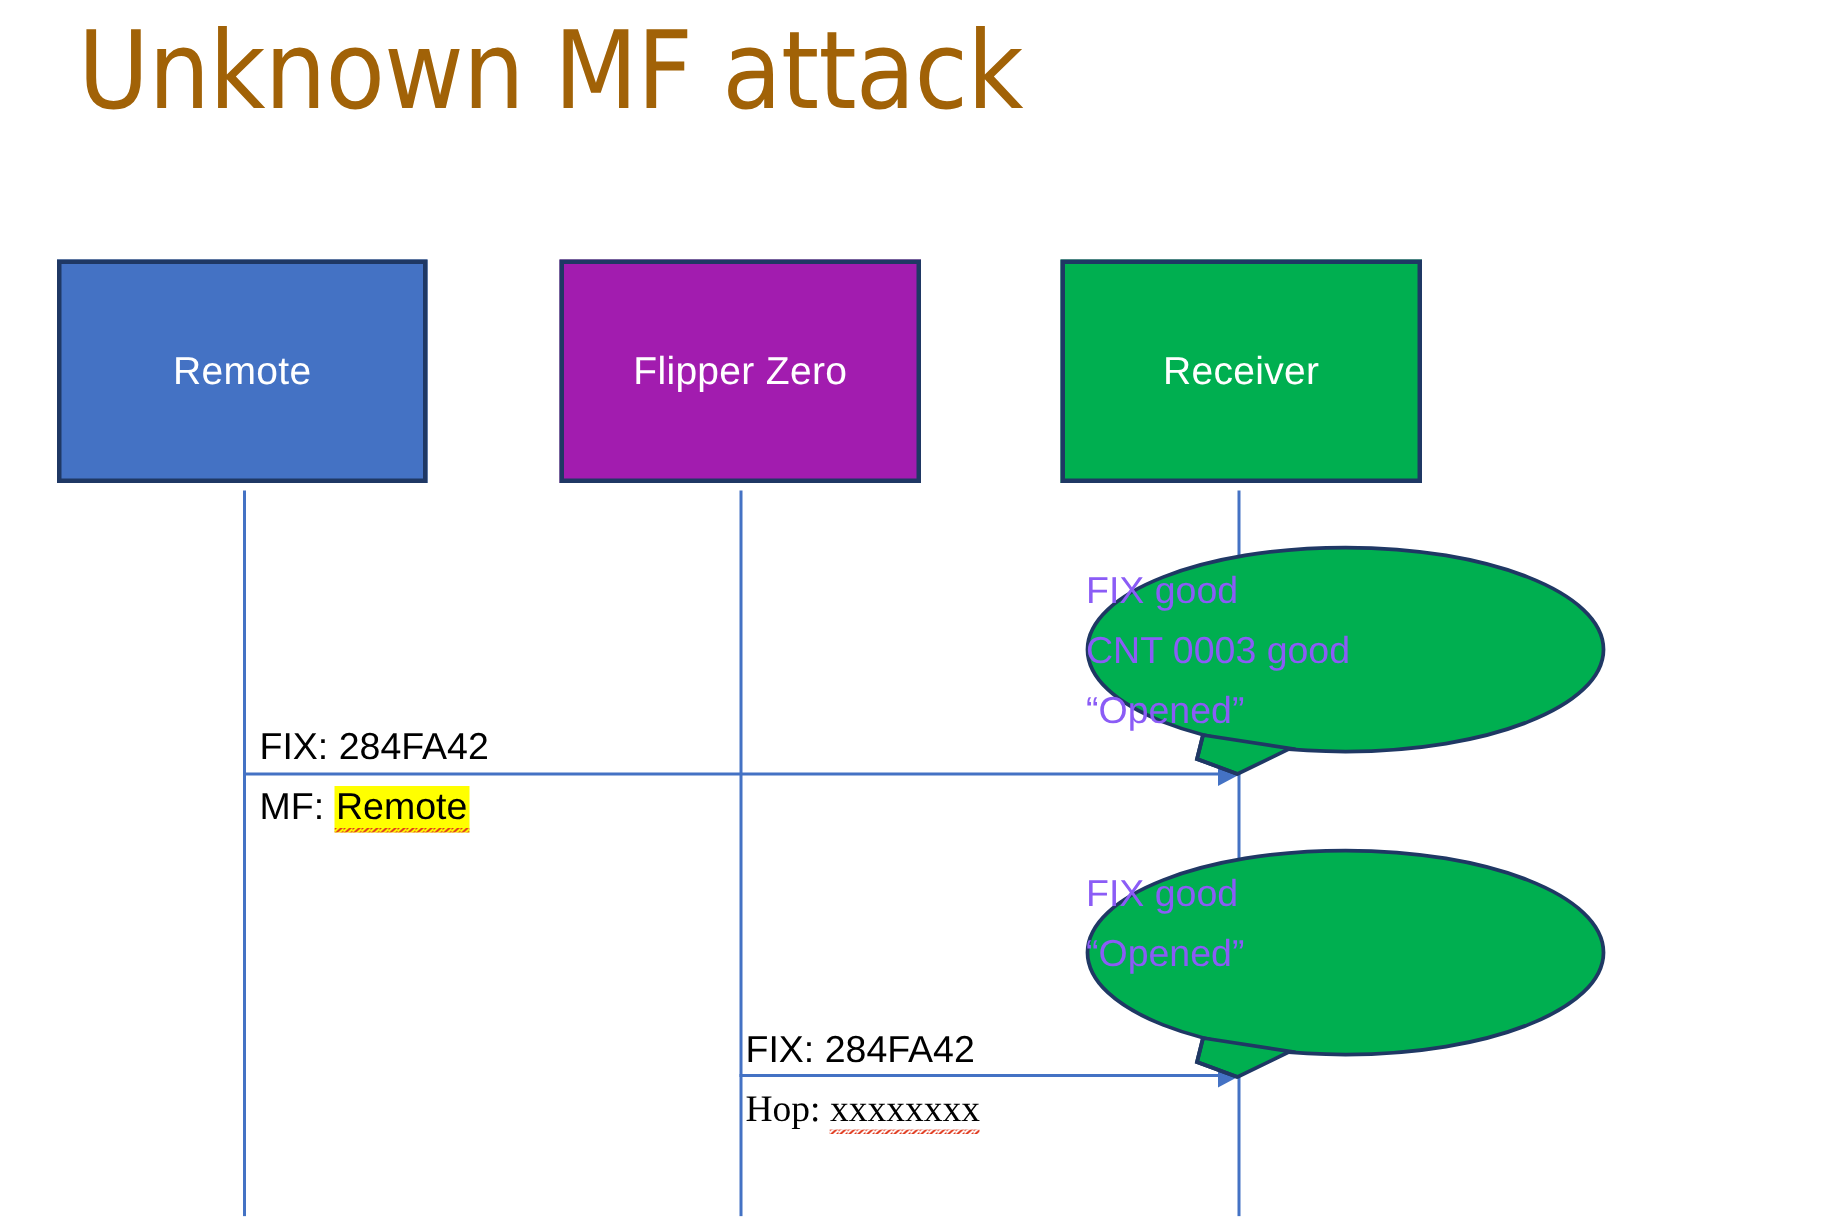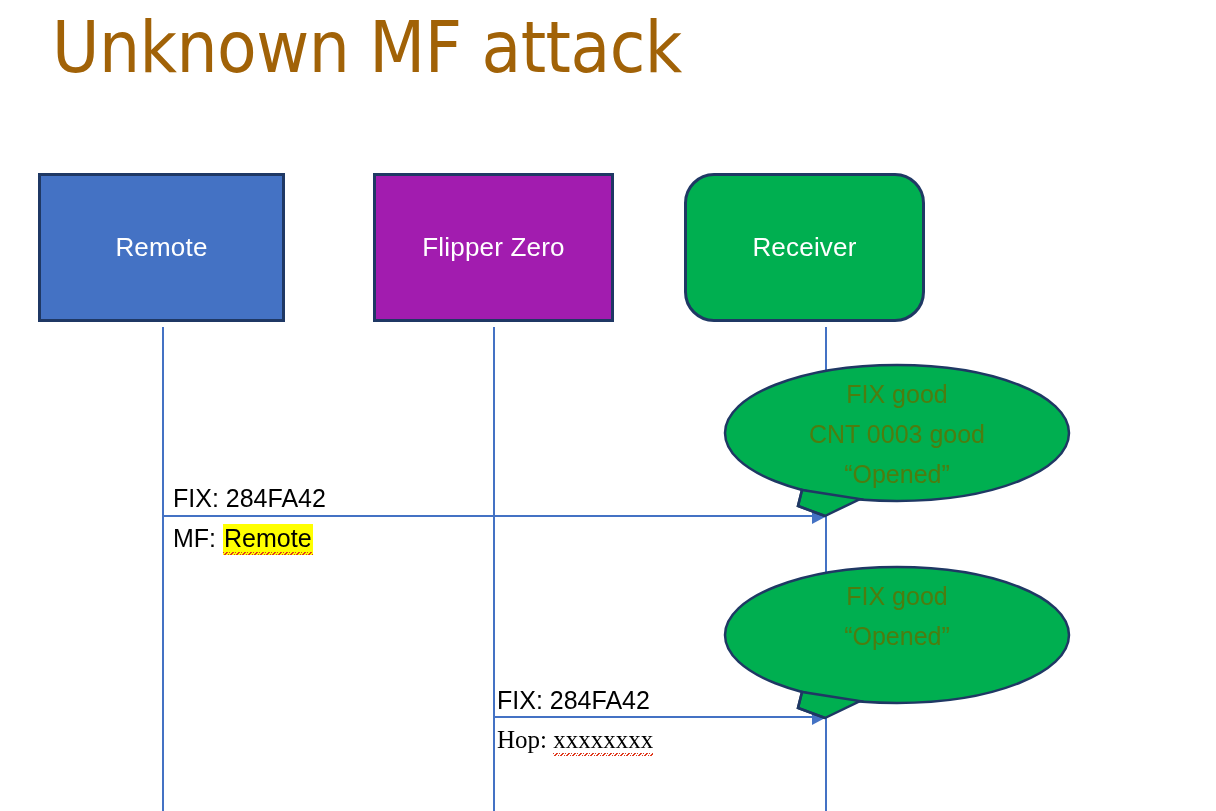--- a/index.html
+++ b/index.html
@@ -46,21 +46,21 @@
   .actor-label {
     color: #ffffff;
     font-size: 26px;
     font-weight: 400;
     letter-spacing: 0.2px;
     text-align: center;
     line-height: 1.2;
   }
   #actor-remote   { left: 38px;  width: 247px; background: #4472C4; }
   #actor-flipper  { left: 373px; width: 241px; background: #a21caf; }
-  #actor-receiver { left: 684px; width: 241px; background: #00AF50; border-radius: 30px; }
+  #actor-receiver { left: 707px; width: 241px; background: #00AF50; }
 
   
   .lifeline {
     position: absolute;
     top: 327px;
     width: 2px;
     height: 484px;
     background: #4472C4;
   }
   #lifeline-remote   { left: 162px; }
@@ -127,22 +127,21 @@
     top: 0;
     width: 100%;
     height: 100%;
     overflow: visible;
   }
   .callout-text {
     position: absolute;
     left: 0;
     top: 10px;
     width: 100%;
-    text-align: center;
-    color: #4d7c0f;
+    color: #8b5cf6;
     font-size: 25px;
     line-height: 40px;
     pointer-events: none;
   }
   .callout-text .line { display: block; }
 </style>
 </head>
 <body>
 
 <div class="slide">

